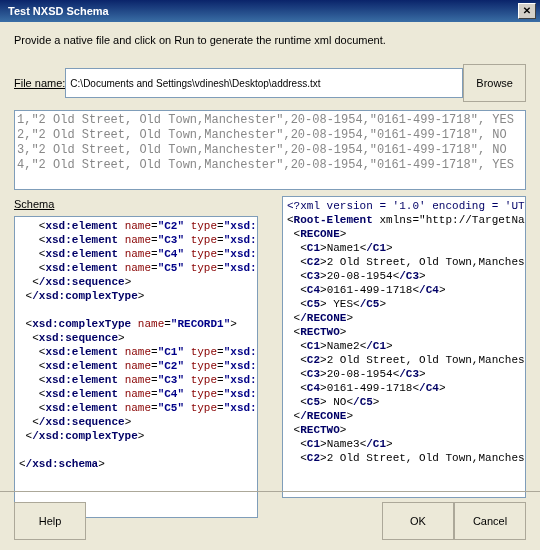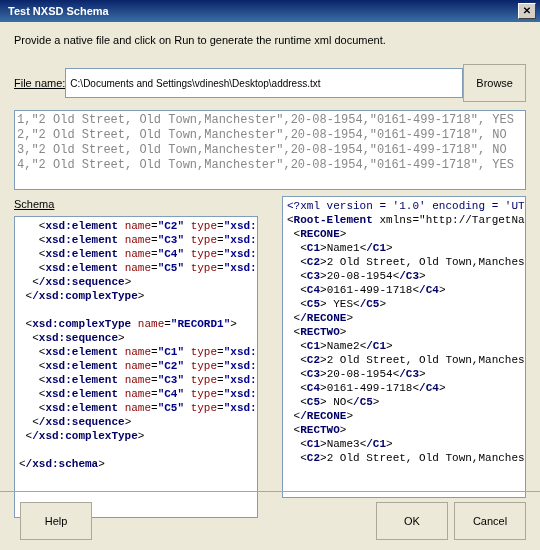--- a/index.html
+++ b/index.html
@@ -20,21 +20,21 @@
 .panel-label { text-decoration: underline; }
 .run-icon { width: 0; height: 0; border-left: 11px solid #0a0; border-top: 7px solid transparent; border-bottom: 7px solid transparent; cursor: pointer; }
 .xml-box { border: 1px solid #7f9db9; background: #fff; height: 302px; overflow: auto; padding: 2px 4px; font-family: 'Courier New', monospace; font-size: 11px; line-height: 14px; white-space: pre; }
 .tag { color: #006; font-weight: bold; }
 .attr { color: #800; }
 .val { color: #008; font-weight: bold; }
 .txt { color: #000; }
 .dec { color: #006; }
 .bottom-bar { position: absolute; bottom: 0; left: 0; right: 0; border-top: 1px solid #aca899; padding: 10px 14px; display: flex; }
 .bottom-bar .spacer { flex: 1; }
-.bottom-bar .btn { min-width: 72px; margin-left: 6px; }
+.bottom-bar .btn { min-width: 72px; }
 ::-webkit-scrollbar { width: 16px; height: 16px; }
 ::-webkit-scrollbar-track { background: #f0f0f0; }
 ::-webkit-scrollbar-thumb { background: #c8c8c8; border: 1px solid #a0a0a0; }
 ::-webkit-scrollbar-button { background: #ece9d8; border: 1px solid #a0a0a0; width: 16px; height: 16px; }
 </style>
 </head>
 <body>
 
 <div class="titlebar">
   <span class="titlebar-text">Test NXSD Schema</span>

